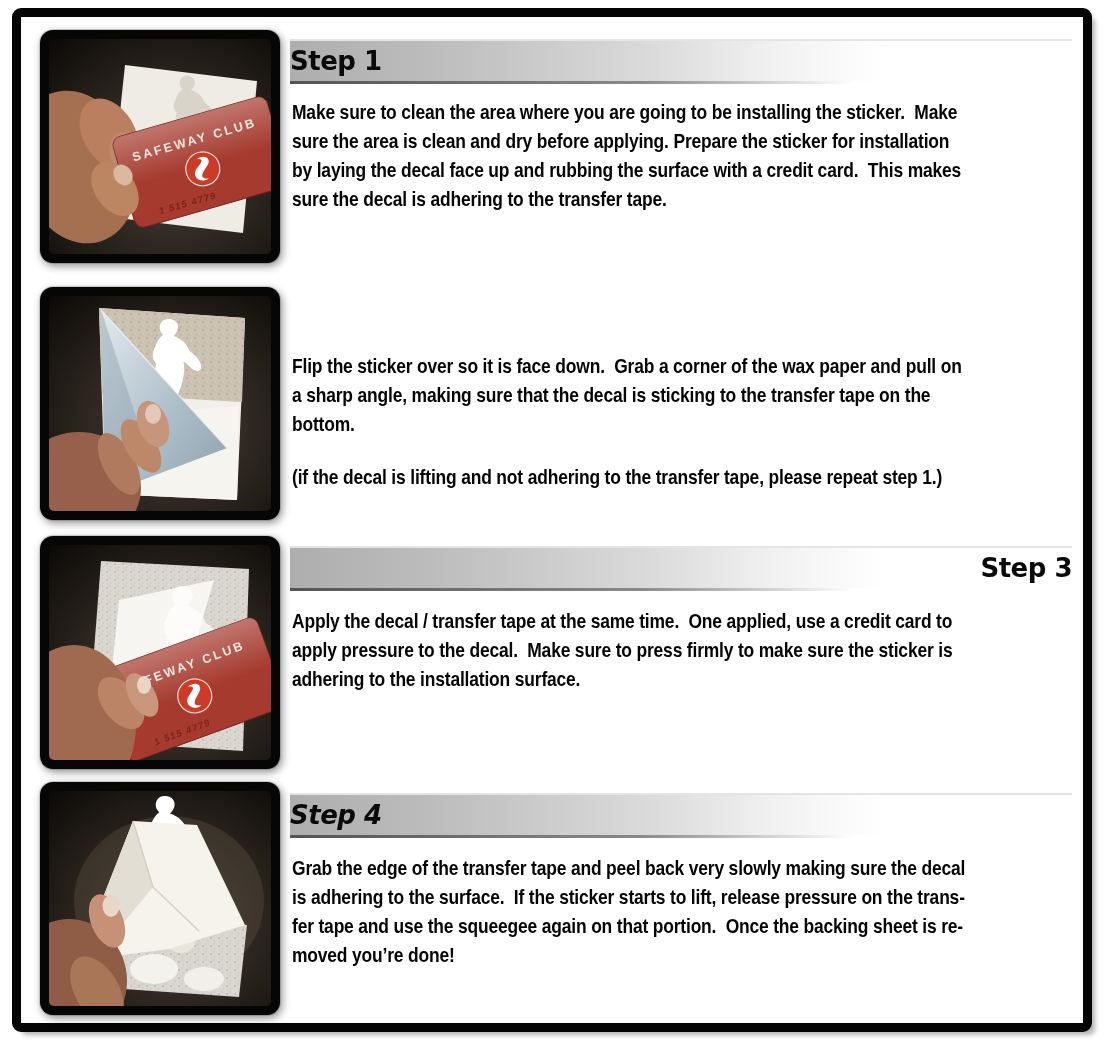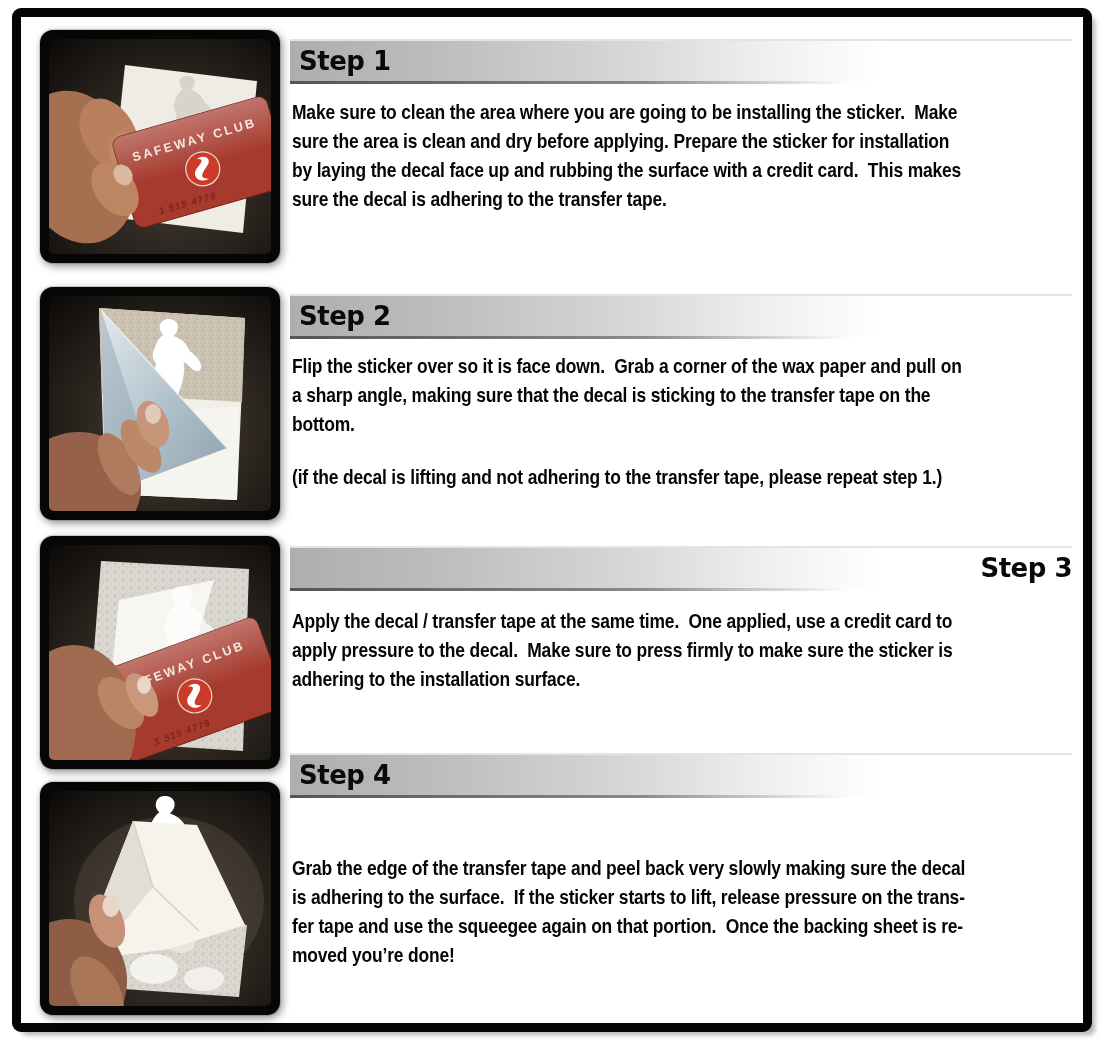--- a/index.html
+++ b/index.html
@@ -26,23 +26,23 @@
   
   .bar {
     position:absolute; left:290px; width:782px; height:40px;
     background:linear-gradient(to right,#aeaeae 0%,#bcbcbc 18%,#d9d9d9 45%,#f1f1f1 62%,#ffffff 76%);
     border-top:2px solid #e4e4e4;
   }
   .bar::after {
     content:""; position:absolute; left:0; right:0; bottom:-3px; height:3px;
     background:linear-gradient(to right,#545454,#8a8a8a 45%,rgba(200,200,200,0) 72%);
   }
-  .b1 { top:39px; } .b2 { top:294px; } .b3 { top:546px;text-align:right; } .b4 { top:753px; }
+  .b1 { top:39px; } .b2 { top:294px; } .b3 { top:546px;text-align:right; } .b4 { top:793px;font-style:italic; }
   .step-title {
-    display:block; padding-left:9px;
+    display:block; 
     font-family:"DejaVu Sans", sans-serif;
     font-weight:bold; font-size:26px; line-height:40px; color:#0a0a0a;
     letter-spacing:-0.5px;
   }
   
   .para {
     position:absolute; left:292px; width:942px;
     transform:scaleX(0.83); transform-origin:left top;
     font-weight:bold; font-size:21px; line-height:29px; color:#050505;
     letter-spacing:-0.2px; white-space:pre-wrap;
@@ -146,23 +146,20 @@
       </g>
       <g>
         <ellipse cx="30" cy="192" rx="62" ry="56" fill="#96604a"></ellipse>
         <ellipse cx="70" cy="168" rx="16" ry="34" fill="#b07a5e" transform="rotate(-28 70 168)"></ellipse>
         <ellipse cx="92" cy="150" rx="15" ry="30" fill="#bd8868" transform="rotate(-32 92 150)"></ellipse>
         <ellipse cx="104" cy="128" rx="15" ry="24" fill="#c79579" transform="rotate(-20 104 128)"></ellipse>
         <ellipse cx="104" cy="118" rx="8" ry="10" fill="#e3cfc0" opacity="0.9"></ellipse>
       </g>
     </svg>
   </div>
-  <div class="bar b2">
-    <span class="step-title">Step 2</span>
-  </div>
   <div class="para t2a">Flip the sticker over so it is face down.  Grab a corner of the wax paper and pull on
 a sharp angle, making sure that the decal is sticking to the transfer tape on the
 bottom.</div>
   <div class="para t2b">(if the decal is lifting and not adhering to the transfer tape, please repeat step 1.)</div>
 
   <div class="photo p3">
     <svg viewBox="0 0 222 215">
       <rect width="222" height="215" fill="url(#photoBg)"></rect>
       <g>
         <polygon points="52,16 200,24 194,206 38,196" fill="url(#speckleGray)"></polygon>

